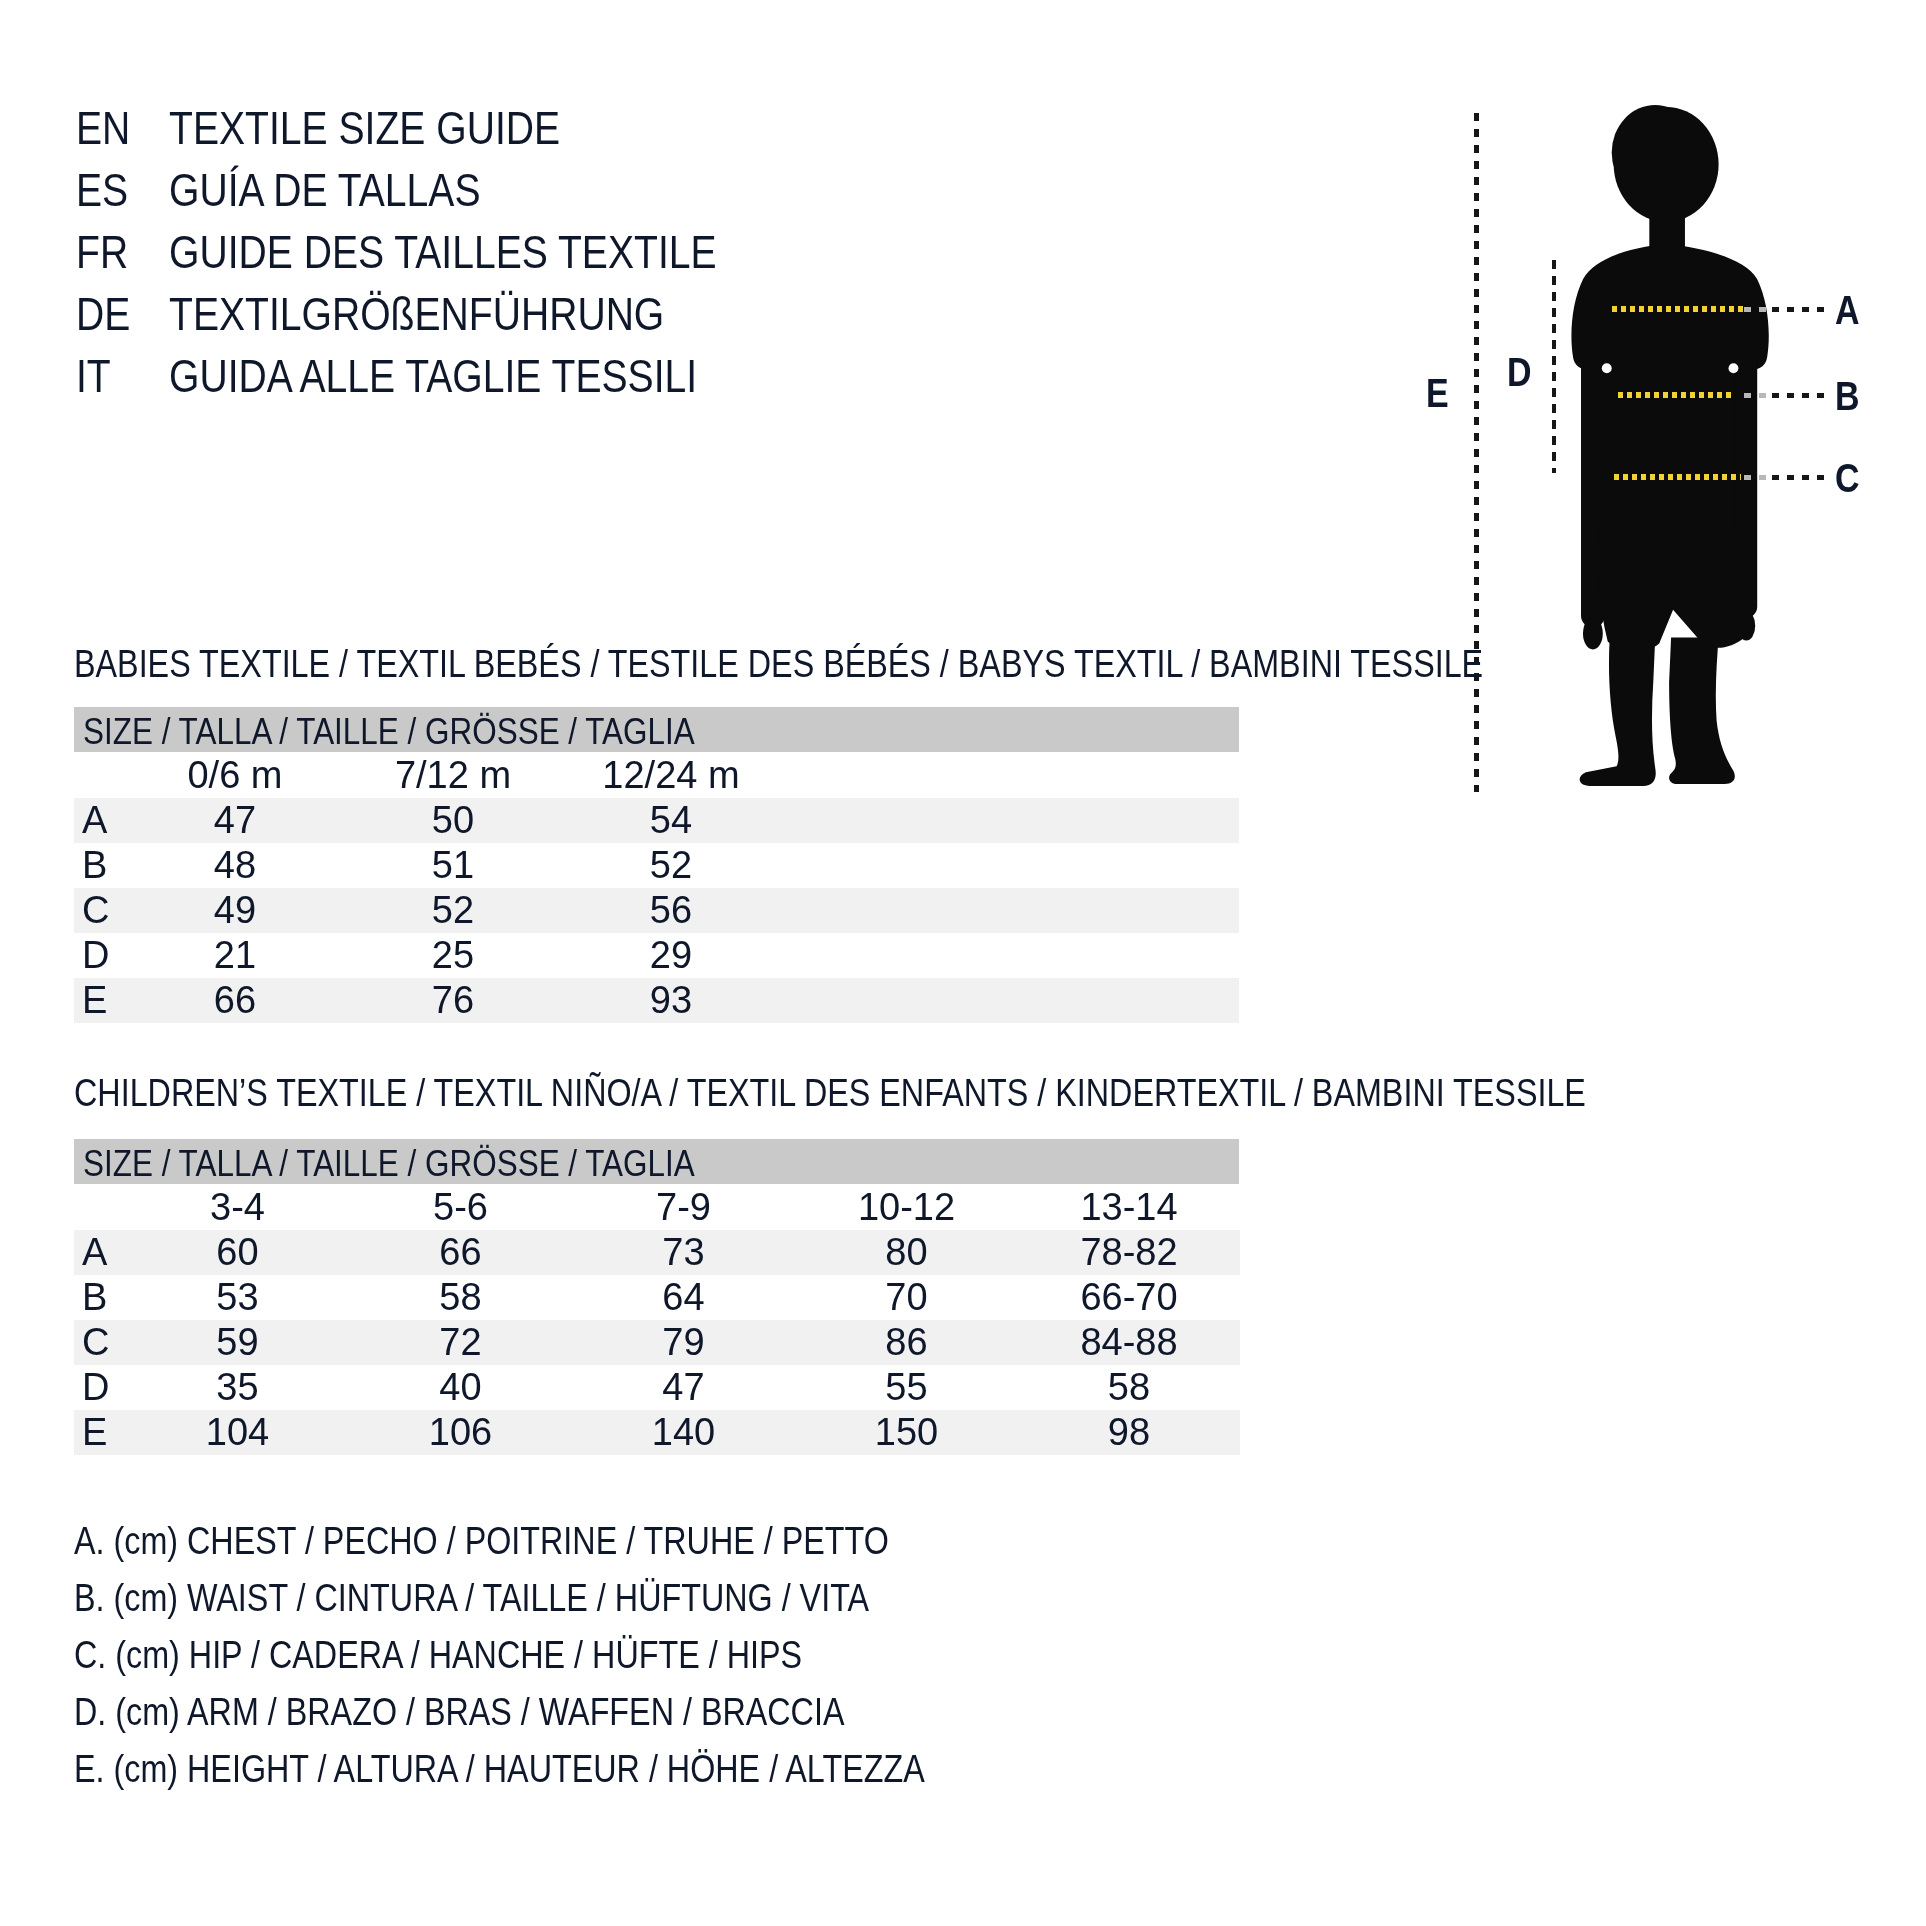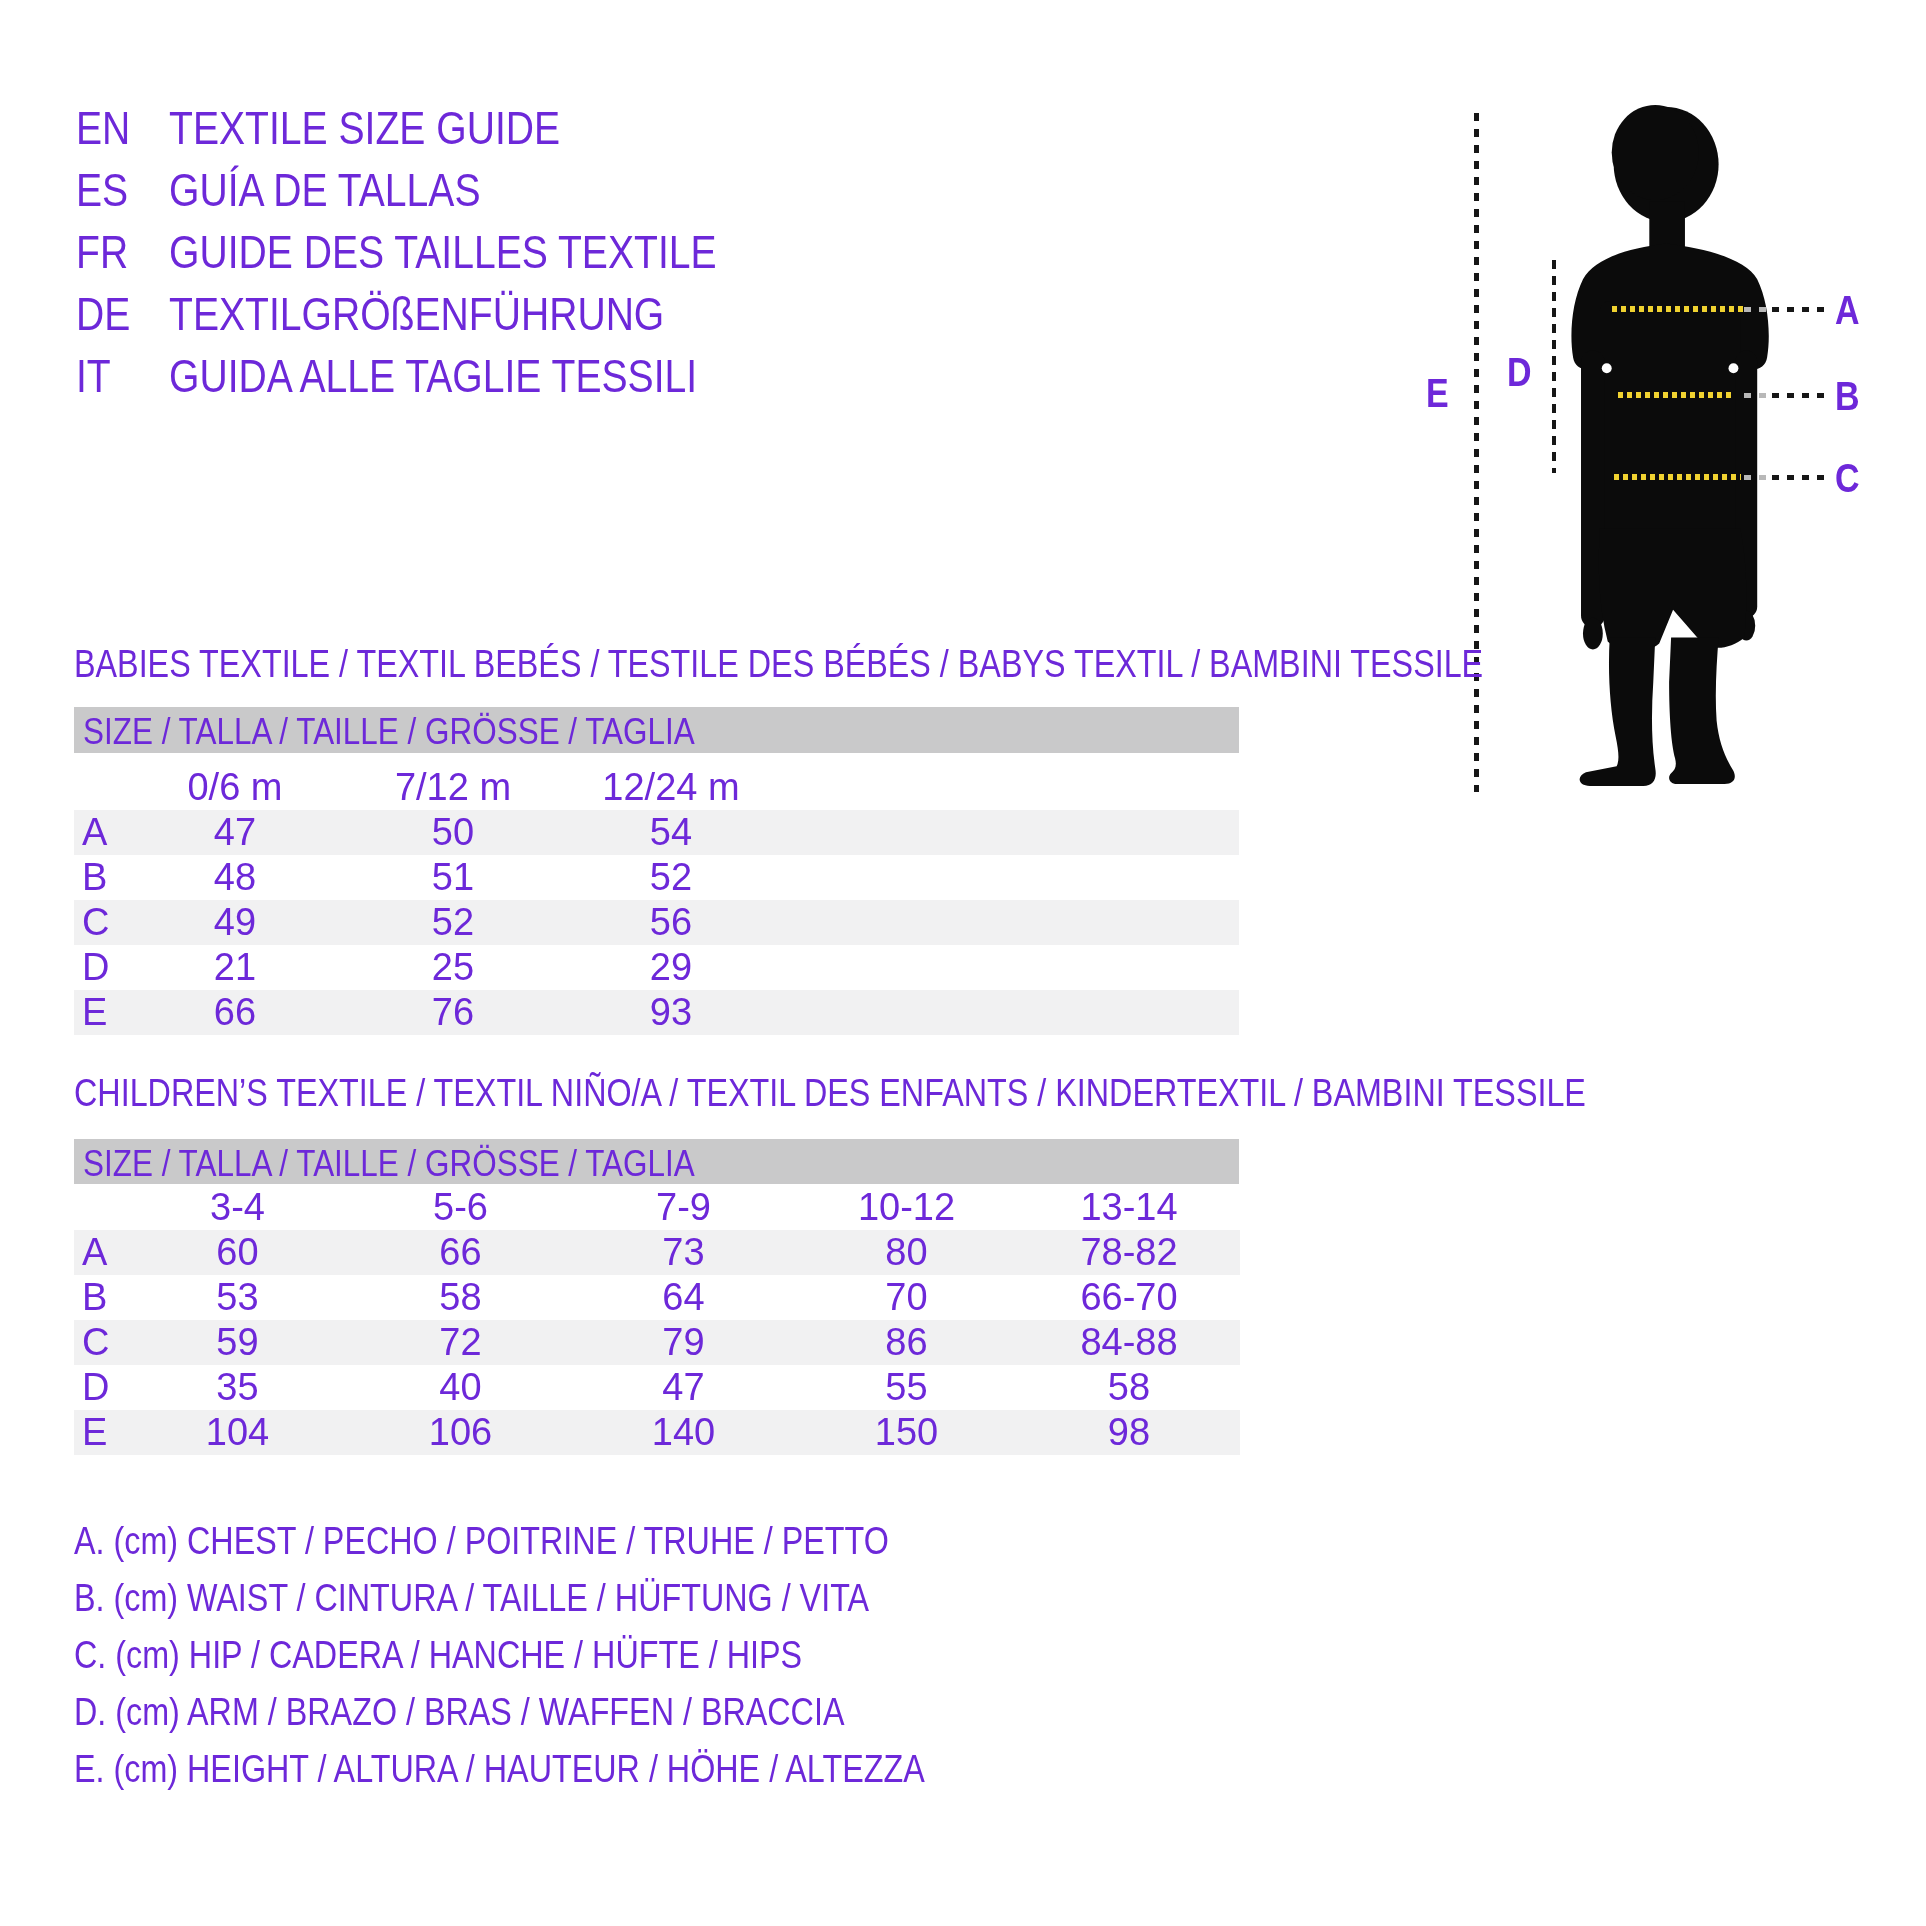--- a/index.html
+++ b/index.html
@@ -1,18 +1,18 @@
 <!DOCTYPE html>
 <html><head>
 <meta charset="utf-8">
 <style>
   html,body{margin:0;padding:0;background:#fff;}
   .page{
     position:relative;width:1927px;height:1927px;background:#ffffff;
-    font-family:"Liberation Sans",sans-serif;color:#6d28d9;overflow:hidden;
+    font-family:"Liberation Sans",sans-serif;color:#0f172a;overflow:hidden;
   }
   .abs{position:absolute;}
   .cx{display:inline-block;transform:scaleX(.85);transform-origin:0 50%;white-space:nowrap;}
   
   .langs{left:76px;top:97px;}
   .lang-row{display:flex;height:62px;align-items:center;font-size:46px;}
   .lang-code{width:93px;flex:0 0 93px;}
   
   .sec-title{left:74px;font-size:38px;line-height:40px;}
   
@@ -119,21 +119,21 @@
   <div class="abs mlabel" style="left:1426px;top:373px;"><span class="cx">E</span></div>
 
   <div class="abs sec-title" style="top:644px;">
     <span class="cx">BABIES TEXTILE / TEXTIL BEBÉS / TESTILE DES BÉBÉS / BABYS TEXTIL / BAMBINI TESSILE</span>
   </div>
 
   <div class="abs sizebar" style="top:707px;">
     <span class="cx">SIZE / TALLA / TAILLE / GRÖSSE / TAGLIA</span>
   </div>
 
-  <table class="sizes abs" style="left:74px;top:752px;margin-top:12px;">
+  <table class="sizes abs" style="left:74px;top:752px;">
     <colgroup>
       <col style="width:52px">
         <col style="width:218px">
         <col style="width:218px">
         <col style="width:218px">
         <col style="width:459px">
     </colgroup>
     <thead>
       <tr>
         <th></th>

